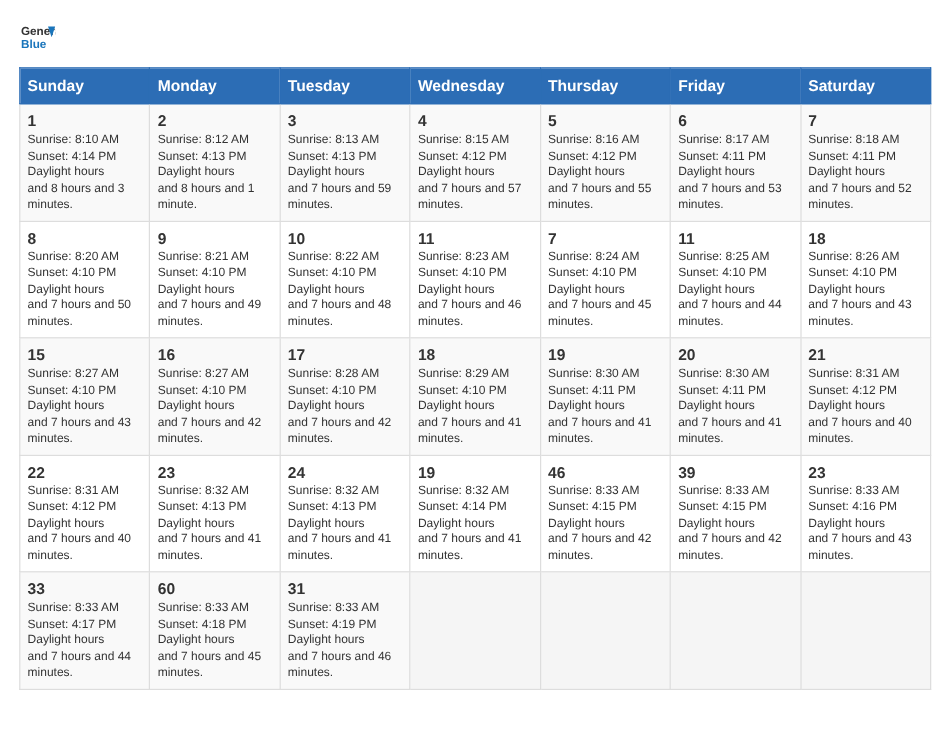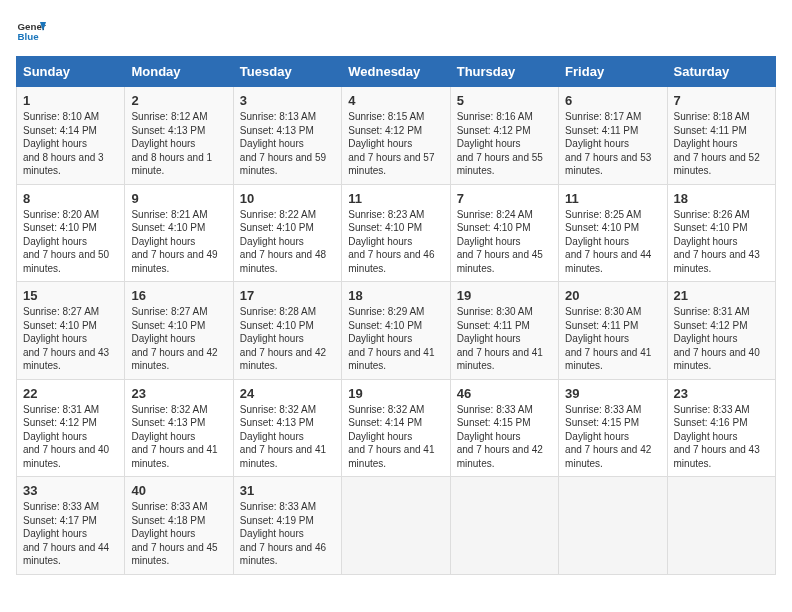--- a/index.html
+++ b/index.html
@@ -175,21 +175,21 @@
         <td><span class="day-num">46</span>
 <span class="cell-text">Sunrise: 8:33 AM<br>Sunset: 4:15 PM<br>Daylight hours<br>and 7 hours and 42 minutes.</span></td>
         <td><span class="day-num">39</span>
 <span class="cell-text">Sunrise: 8:33 AM<br>Sunset: 4:15 PM<br>Daylight hours<br>and 7 hours and 42 minutes.</span></td>
         <td><span class="day-num">23</span>
 <span class="cell-text">Sunrise: 8:33 AM<br>Sunset: 4:16 PM<br>Daylight hours<br>and 7 hours and 43 minutes.</span></td>
       </tr>
       <tr>
         <td><span class="day-num">33</span>
 <span class="cell-text">Sunrise: 8:33 AM<br>Sunset: 4:17 PM<br>Daylight hours<br>and 7 hours and 44 minutes.</span></td>
-        <td><span class="day-num">40</span>
+        <td><span class="day-num">60</span>
 <span class="cell-text">Sunrise: 8:33 AM<br>Sunset: 4:18 PM<br>Daylight hours<br>and 7 hours and 45 minutes.</span></td>
         <td><span class="day-num">31</span>
 <span class="cell-text">Sunrise: 8:33 AM<br>Sunset: 4:19 PM<br>Daylight hours<br>and 7 hours and 46 minutes.</span></td>
         <td class="empty"></td>
         <td class="empty"></td>
         <td class="empty"></td>
         <td class="empty"></td>
       </tr>
     </tbody>
 </table>

